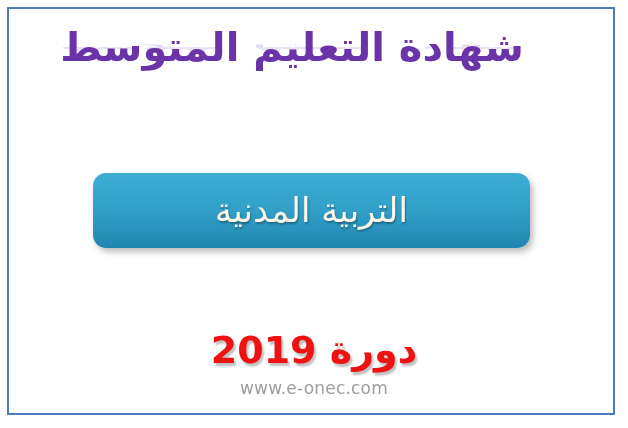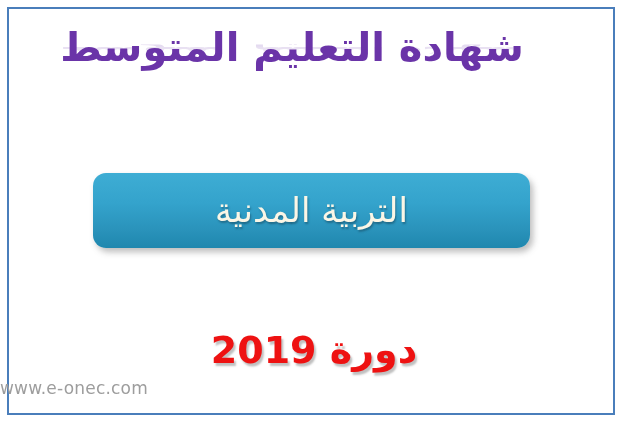--- a/index.html
+++ b/index.html
@@ -119,21 +119,21 @@
     white-space: nowrap;
     text-shadow: 2px 3px 2px rgba(130, 130, 130, 0.50);
   }
 
   
   .site-wrap {
     position: absolute;
     left: 0;
     top: 378px;
     width: 628px;
-    text-align: left;
+    text-align: center;
   }
   .site {
     display: inline-block;
     font-family: "DejaVu Sans", "Liberation Sans", sans-serif;
     font-size: 17px;
     font-weight: 400;
     color: #9d9d9d;
     direction: ltr;
     letter-spacing: 0.2px;
     white-space: nowrap;

